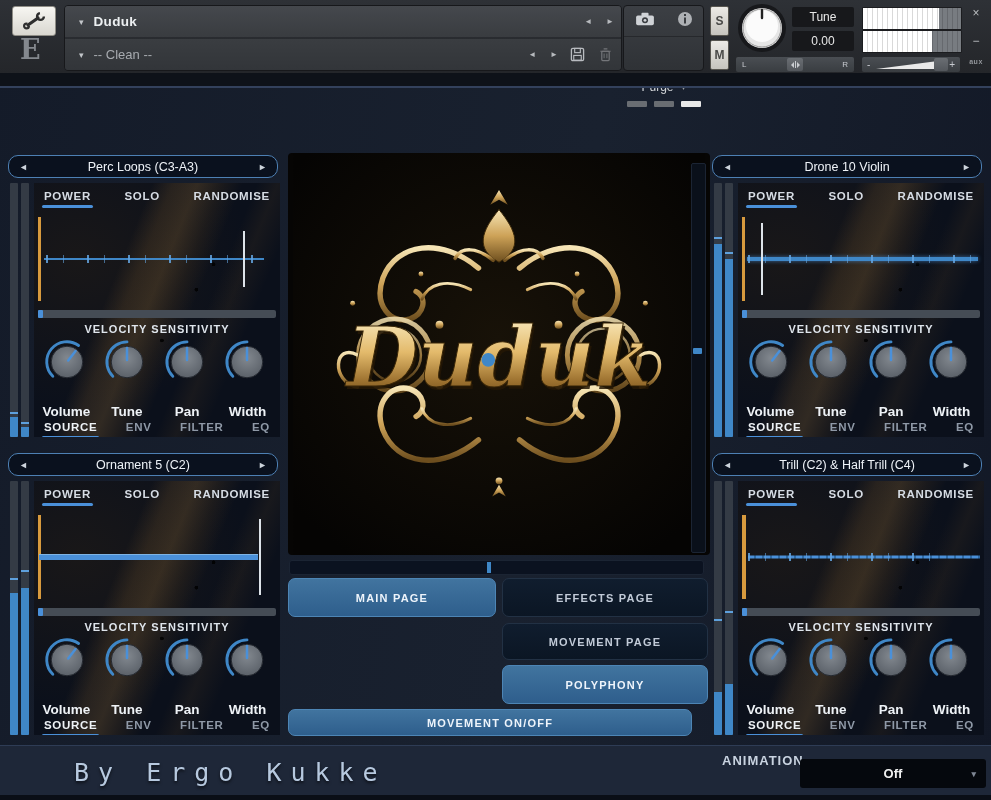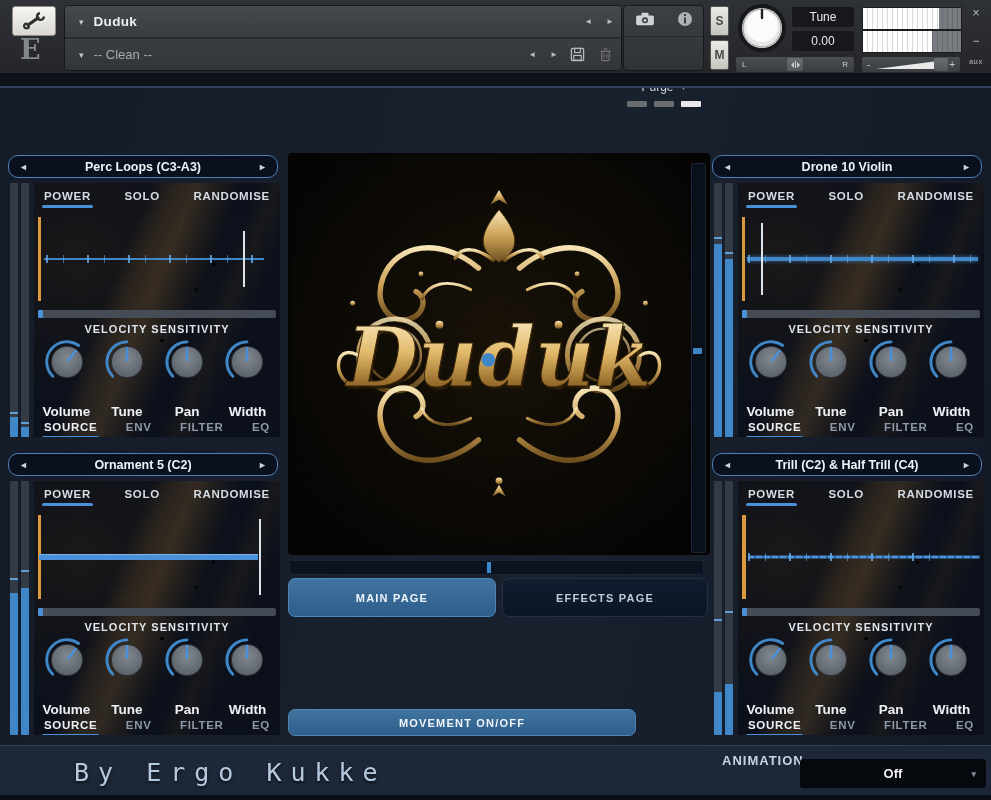--- a/index.html
+++ b/index.html
@@ -63,21 +63,21 @@
   .win-ico{left:966px;width:20px;text-align:center;color:#b9bcbf;font-size:12px;}
   .aux-lbl{left:962px;top:58px;width:28px;color:#94979c;font-size:7px;font-weight:bold;text-align:center;letter-spacing:.5px;}
   .ui-top-line{left:0;top:86px;width:991px;height:2px;background:#33415c;}
   .ui-top-gap{left:0;top:73px;width:991px;height:13px;background:#0e1219;}
 
   
   .panel{width:272px;height:282px;}
   .p-header{position:absolute;left:0;top:0;width:270px;height:23px;border:1px solid #4d80b4;border-radius:10px;
         background:#0a111e;display:flex;align-items:center;justify-content:space-between;
         padding:0 10px;box-sizing:border-box;}
-  .p-title{color:#eef2f7;font-size:12.5px;font-weight:bold;}
+  .p-title{color:#eef2f7;font-size:12.5px;font-weight:normal;}
   .p-arrow{color:#cdd4dc;font-size:9px;}
   .p-meters{position:absolute;left:2px;top:28px;height:254px;display:flex;gap:3px;}
   .m-track{position:relative;width:8px;height:100%;background:#343b45;border-radius:1px;overflow:hidden;}
   .m-fill{position:absolute;left:0;bottom:0;width:100%;background:#3f87c7;}
   .m-peak{position:absolute;left:0;width:100%;height:2px;background:#5ea0dc;}
   .p-body{position:absolute;left:26px;top:28px;width:246px;height:254px;background-color:#0b101b;overflow:hidden;
      background-image:
        radial-gradient(circle 3px at 52% 62%, rgba(0,0,0,.85) 0 55%, transparent 70%),
        radial-gradient(circle 3px at 59% 52%, rgba(0,0,0,.85) 0 55%, transparent 70%),
        radial-gradient(circle 3px at 66% 42%, rgba(0,0,0,.85) 0 55%, transparent 70%),
@@ -609,21 +609,23 @@
   </div>
   <div class="abs vscroll">
       <span class="vh"></span>
     </div>
   <div class="abs hscroll">
       <span class="hh"></span>
     </div>
 
   <div class="abs cbtn active" style="left:288px;top:578px;width:208px;height:39px;">MAIN PAGE</div>
   <div class="abs cbtn" style="left:502px;top:578px;width:206px;height:39px;">EFFECTS PAGE</div>
-  <div class="abs cbtn active" style="left:288px;top:709px;width:348px;height:27px;">MOVEMENT ON/OFF</div>
+  <div class="abs cbtn" style="left:502px;top:623px;width:206px;height:37px;">MOVEMENT PAGE</div>
+  <div class="abs cbtn active" style="left:502px;top:665px;width:206px;height:39px;">POLYPHONY</div>
+  <div class="abs cbtn active" style="left:288px;top:709px;width:404px;height:27px;">MOVEMENT ON/OFF</div>
 
   <div class="abs footer">
     <div class="credit">By Ergo Kukke</div>
     <div class="anim-lbl">ANIMATION</div>
     <div class="anim-dd">
       <span>Off</span>
       <span class="dda">▾</span>
     </div>
   </div>
   <div class="abs footer-edge"></div>

